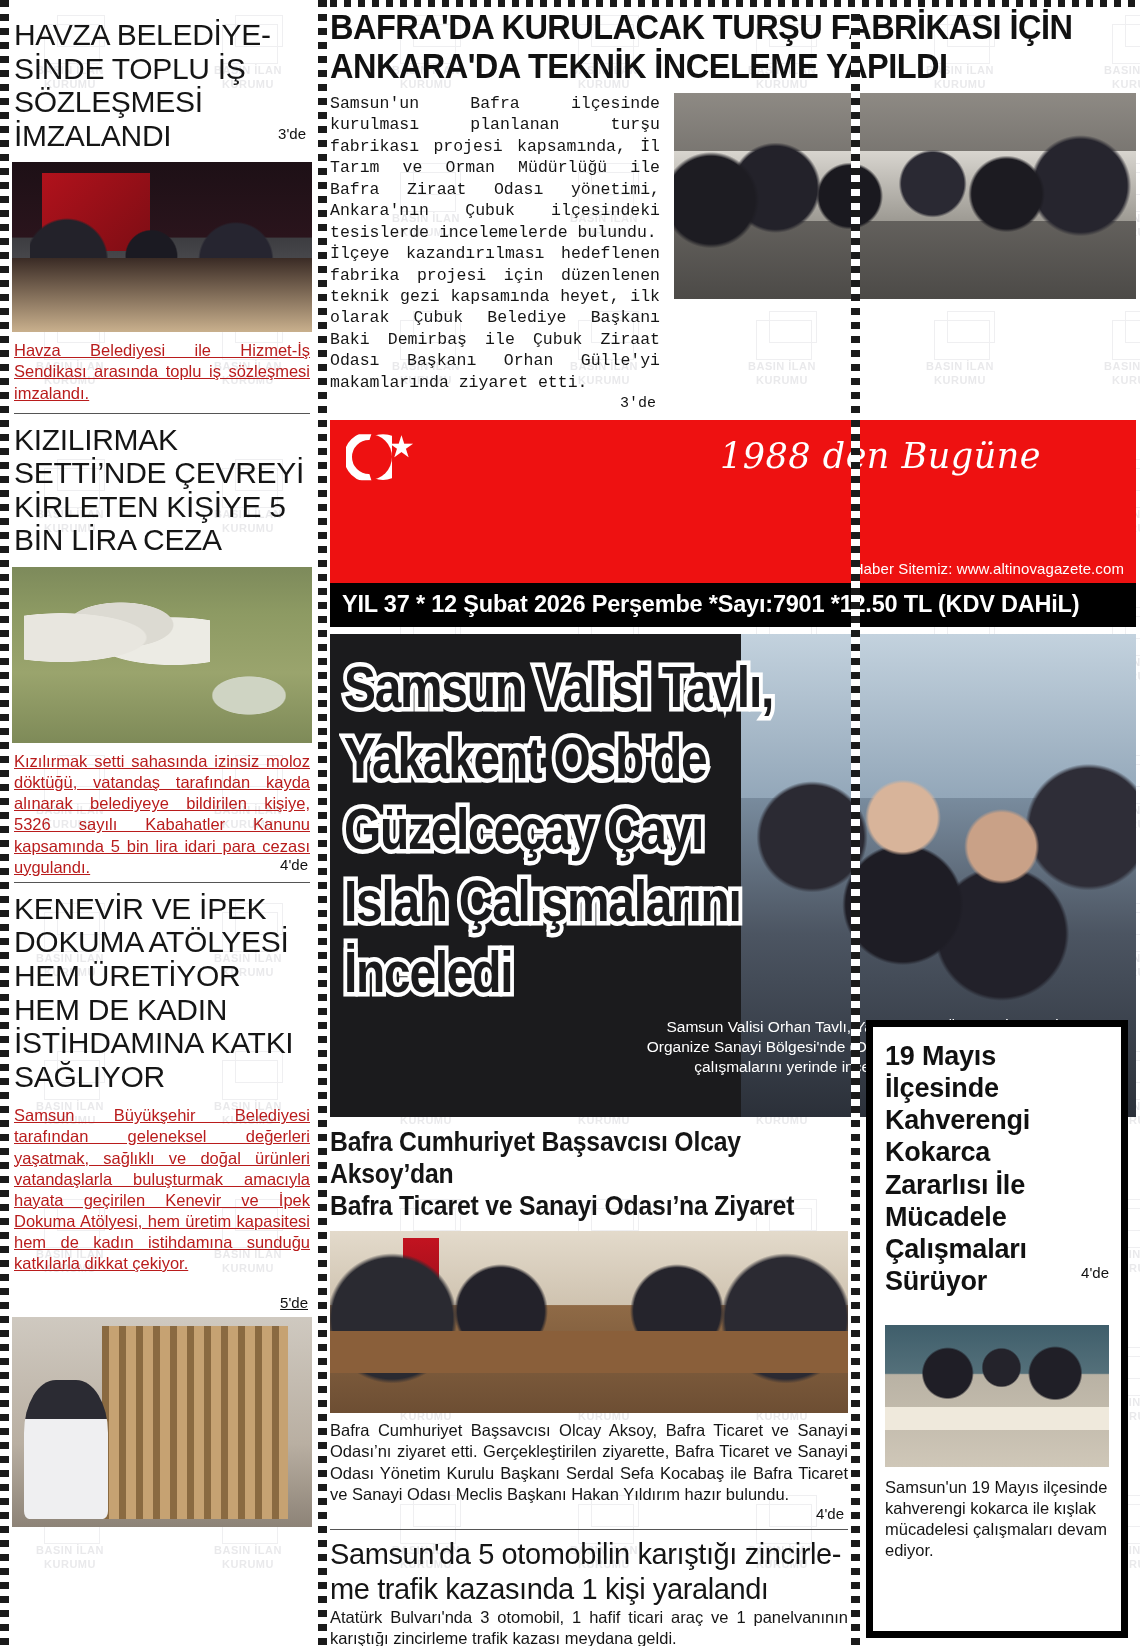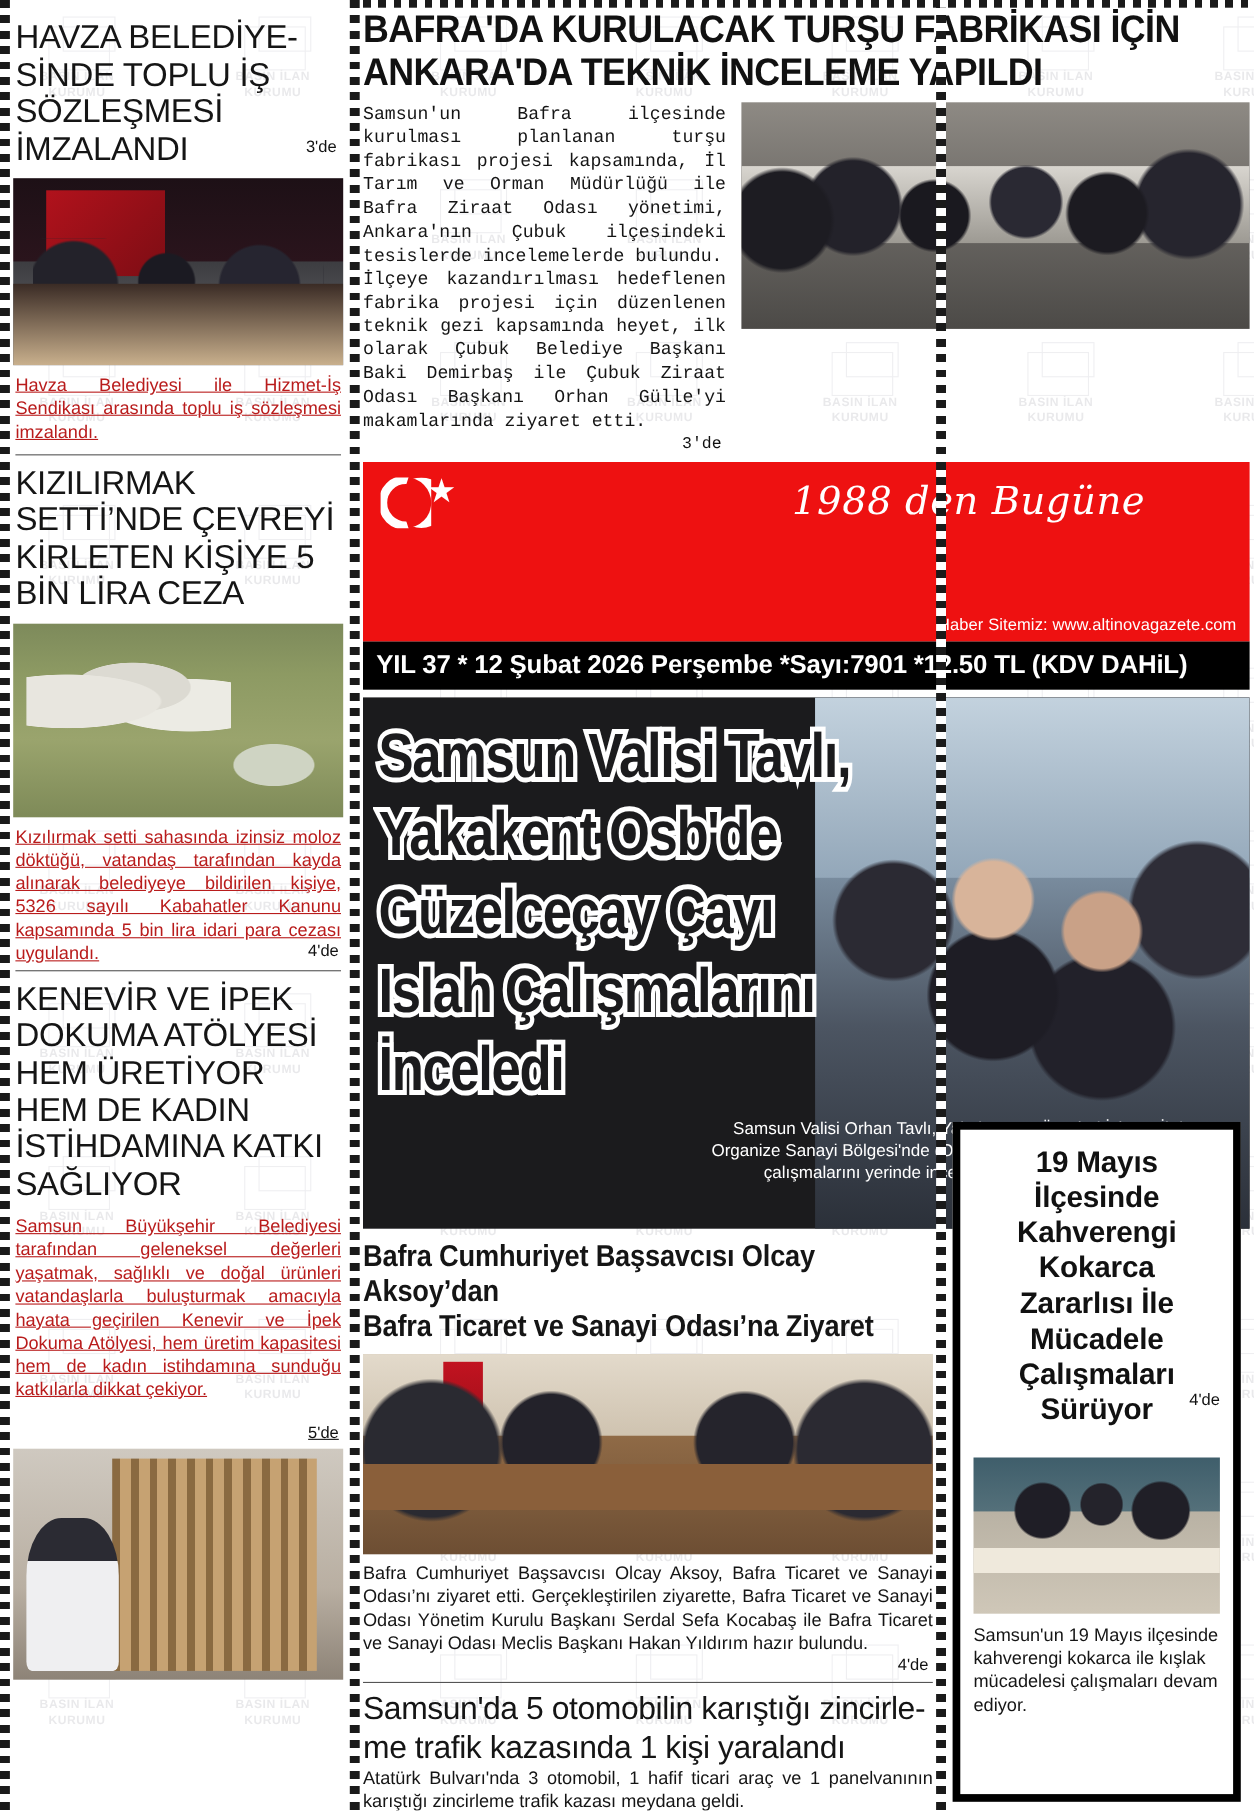--- a/index.html
+++ b/index.html
@@ -577,21 +577,21 @@
       <div class="blk-body">Atatürk Bulvarı'nda 3 otomobil, 1 hafif ticari araç ve 1 panelvanının karıştığı zincirleme trafik kazası meydana geldi.</div>
 
     </div>
 
   </div>
 
 </div>
 
 <div class="rbox">
   <div class="rbox-inner">
-    <div class="rbox-head" style="white-space:pre-line;text-align:center;">19 Mayıs
+    <div class="rbox-head" style="white-space:pre-line;">19 Mayıs
 İlçesinde
 Kahverengi
 Kokarca
 Zararlısı İle
 Mücadele
 Çalışmaları
 Sürüyor</div>
     <span class="rbox-pg" style="top:237px;">4'de</span>
     <div class="photo ph-meeting" style="margin-top:28px;"></div>
     <div class="rbox-body" style="margin-top:10px;">Samsun'un 19 Mayıs ilçesinde kahverengi kokarca ile kışlak mücadelesi çalışmaları devam ediyor.</div>

